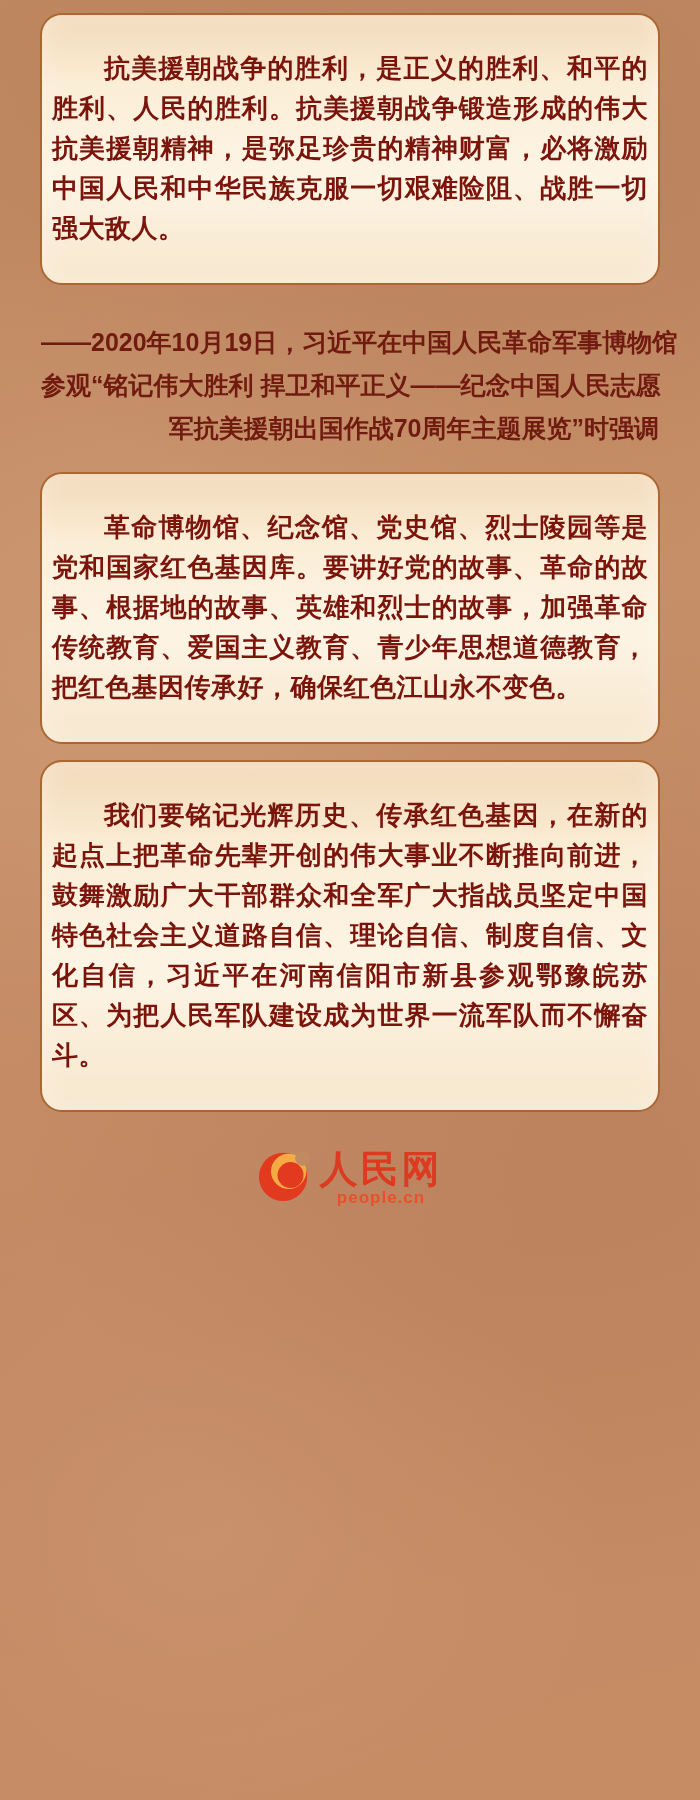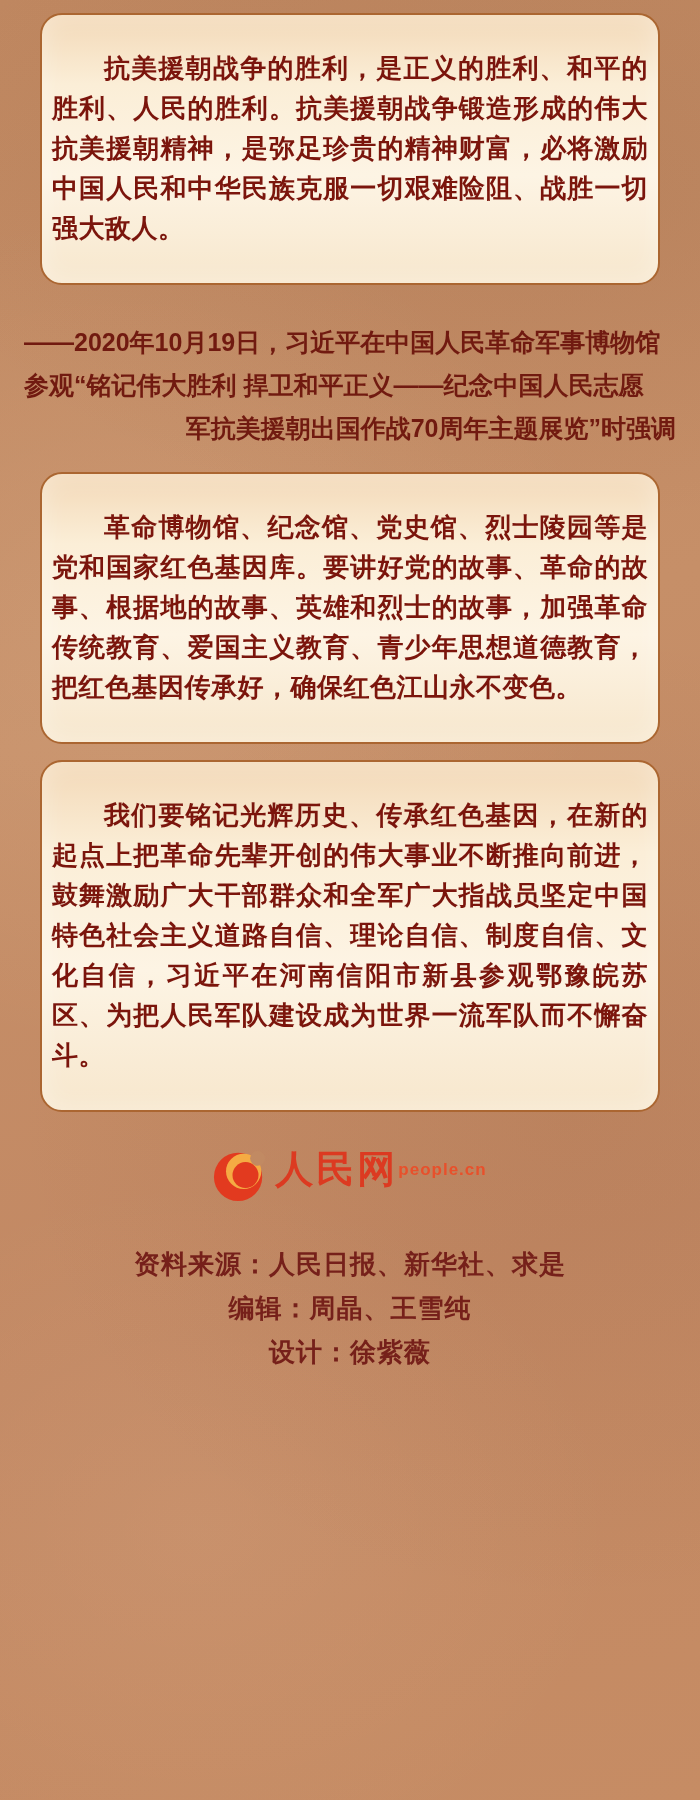--- a/index.html
+++ b/index.html
@@ -36,41 +36,41 @@
     font-weight:700;
     font-size:26px;
     line-height:40px;
     color:#7b150c;
     text-align:justify;
     text-indent:2em;
     letter-spacing:0.5px;
   }
   .attr{
     margin-top:36px;
-    padding:0 24px;
+    padding:0 41px;
     color:#711a10;
     font-size:25px;
     font-weight:600;
     line-height:43px;
   }
   .attr-narrow{padding-right:62px;}
   .attr-line{white-space:nowrap;}
   .al-left{text-align:left;}
   .al-right{text-align:right;}
   .gap-sm{margin-top:22px;}
   .gap-xs{margin-top:16px;}
   .logo{
     margin-top:38px;
     display:flex;
     justify-content:center;
     align-items:flex-start;
     gap:10px;
   }
   .logo-mark{display:block;}
-  .logo-col{display:flex;flex-direction:row;align-items:center;}
+  .logo-col{display:flex;flex-direction:column;align-items:center;}
   .logo-cn{
     font-family:"Liberation Serif","DejaVu Serif",serif;
     font-weight:700;
     font-size:38px;
     line-height:38px;
     color:#dc3a21;
     letter-spacing:3px;
   }
   .logo-en{
     font-weight:700;
@@ -118,19 +118,14 @@
       <circle cx="33" cy="23" r="19" fill="#f5ab43"></circle>
       <circle cx="35" cy="27" r="14" fill="#e23a1f"></circle>
       <circle cx="48" cy="9" r="8" fill="#c18a63"></circle>
     </svg>
     <div class="logo-col">
       <div class="logo-cn">人民网</div>
       <div class="logo-en">people.cn</div>
     </div>
   </div>
 
-  <div class="credits">
-    <div>资料来源：人民日报、新华社、求是</div>
-    <div>编辑：周晶、王雪纯</div>
-    <div>设计：徐紫薇</div>
-  </div>
 
 </div>
 
 </body></html>

